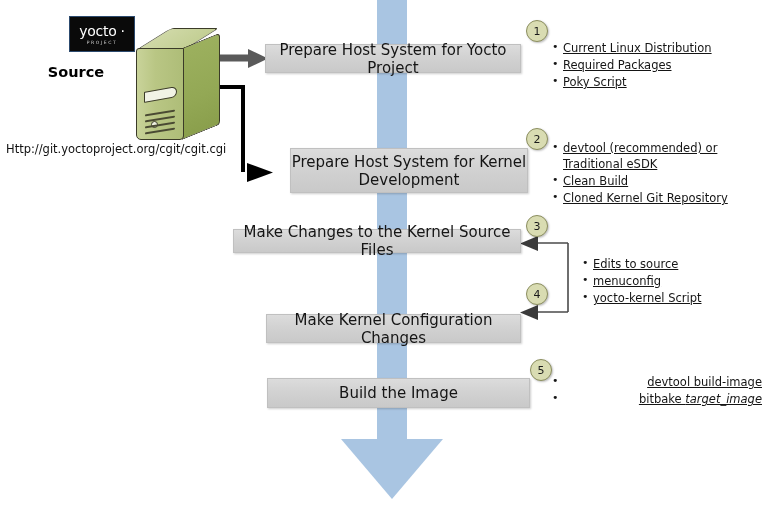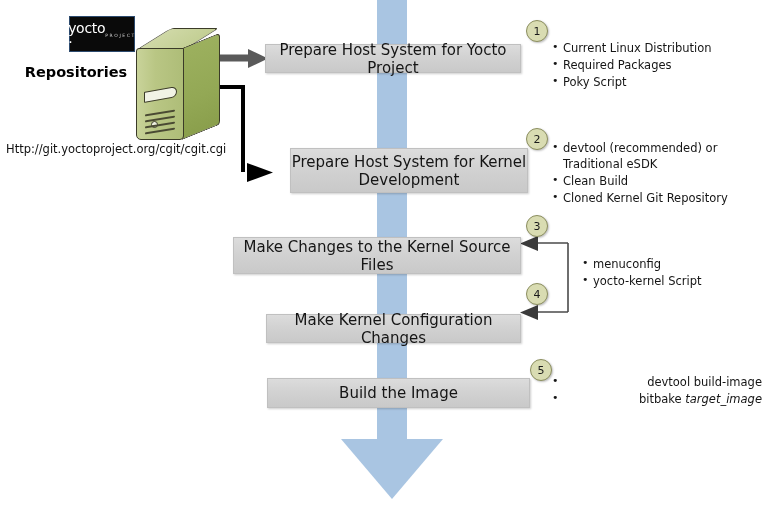--- a/index.html
+++ b/index.html
@@ -47,21 +47,21 @@
     justify-content: center;
     text-align: center;
     font-size: 15px;
     line-height: 18px;
     color: #151515;
     box-shadow: 1px 1px 2px rgba(0,0,0,0.20);
   }
 
   #box-1 { left: 265px; top: 44px;  width: 256px; height: 29px; }
   #box-2 { left: 290px; top: 148px; width: 238px; height: 45px; }
-  #box-3 { left: 233px; top: 237px; width: 288px; height: 37px; }
+  #box-3 { left: 233px; top: 229px; width: 288px; height: 24px; }
   #box-4 { left: 266px; top: 314px; width: 255px; height: 29px; }
   #box-5 { left: 267px; top: 378px; width: 263px; height: 30px; }
 
   
   .step-circle {
     position: absolute;
     width: 22px;
     height: 22px;
     border-radius: 50%;
     background: #d9dcb2;
@@ -87,20 +87,21 @@
     line-height: 16px;
     color: #151515;
     list-style: none;
     margin: 0;
     padding: 0;
   }
   .note-list li {
     position: relative;
     padding-left: 11px;
     margin: 0 0 1px 0;
+    text-decoration: underline;
   }
   .note-list li::before {
     content: "\2022";
     position: absolute;
     left: 0;
     top: -1px;
     font-size: 11px;
   }
   .note-list li em { font-style: italic; }
 
@@ -113,21 +114,21 @@
   #yocto-logo {
     position: absolute;
     left: 69px;
     top: 16px;
     width: 66px;
     height: 36px;
     background: #0a0a0a;
     border: 1.5px solid #2c4a6e;
     box-sizing: border-box;
     display: flex;
-    flex-direction: row;
+    flex-direction: column;
     align-items: center;
     justify-content: center;
     padding-top: 2px;
   }
   #yocto-wordmark {
     color: #ffffff;
     font-size: 14px;
     letter-spacing: -0.3px;
     line-height: 14px;
     font-family: "DejaVu Sans", "Liberation Sans", sans-serif;
@@ -275,21 +276,21 @@
 
 <div id="flow-band"></div>
 <div id="flow-arrowhead"></div>
 
 <div id="yocto-logo">
   <span id="yocto-wordmark">yocto ·</span>
   <span id="yocto-subword">PROJECT</span>
 </div>
 
 <div id="source-title">
-  <div>Repositories</div>
+  <div>Source</div>
 </div>
 
 <div id="server">
   <div id="server-top"></div>
   <div id="server-side"></div>
   <div id="server-front">
     <div id="srv-slot"></div>
     <div id="srv-led"></div>
     <div class="srv-vent" style="top:63px"></div>
     <div class="srv-vent" style="top:69px"></div>
@@ -316,19 +317,20 @@
     <li>Current Linux Distribution</li>
     <li>Required Packages</li>
     <li>Poky Script</li>
   </ul>
 <ul class="note-list" id="notes-2">
     <li>devtool (recommended) or Traditional eSDK</li>
     <li>Clean Build</li>
     <li>Cloned Kernel Git Repository</li>
   </ul>
 <ul class="note-list" id="notes-34">
+    <li>Edits to source</li>
     <li>menuconfig</li>
     <li>yocto-kernel Script</li>
   </ul>
 <ul class="note-list" id="notes-5">
     <li>devtool build-image</li>
     <li>bitbake <em>target_image</em></li>
   </ul>
 
 </body></html>

